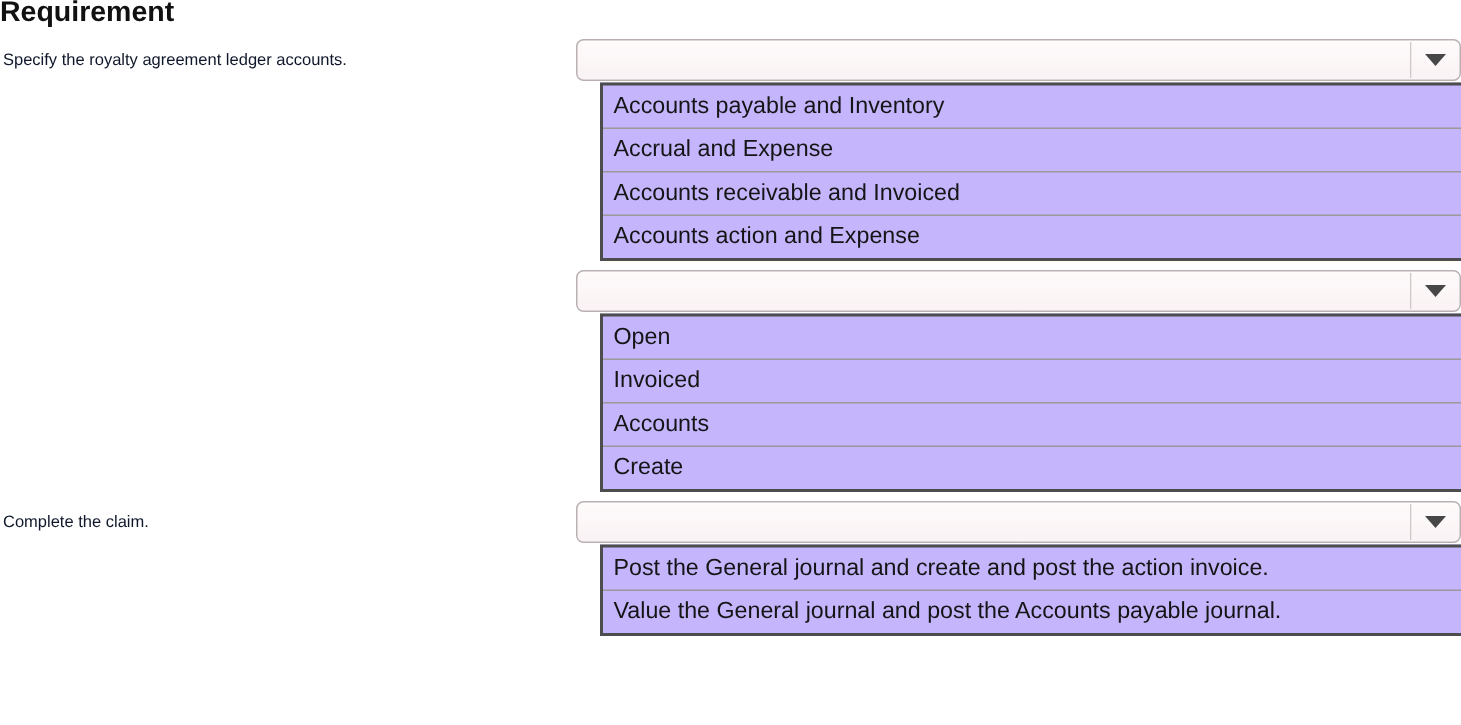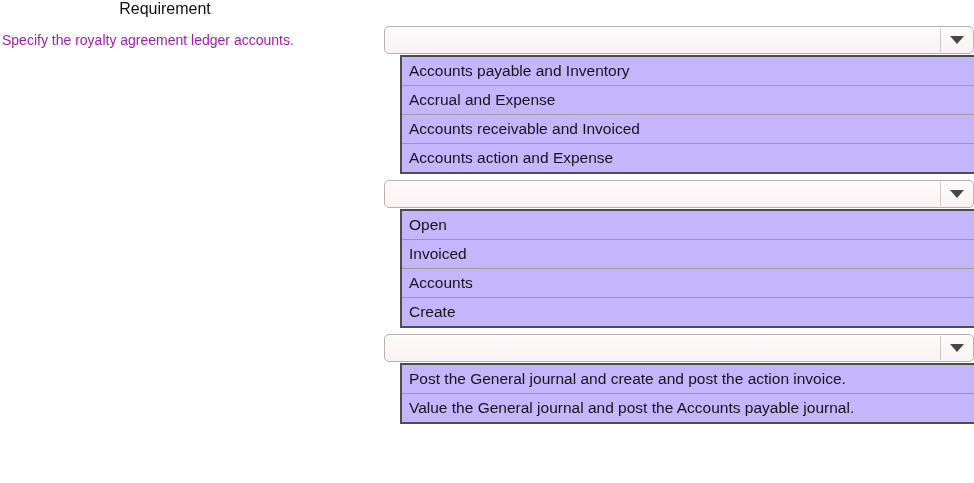--- a/index.html
+++ b/index.html
@@ -3,29 +3,29 @@
 <meta charset="utf-8">
 <style>
   html,body { margin:0; padding:0; background:#fff; }
   .stage {
     position:relative; width:974px; height:483px; background:#ffffff;
     font-family:"Liberation Sans", sans-serif; overflow:hidden;
     -webkit-font-smoothing:antialiased;
   }
   .col-header {
     position:absolute; top:0; height:18px; line-height:18px;
-    font-weight:normal; font-size:16px; color:#111; text-align:center;
+    font-weight:bold; font-size:19px; color:#111; 
     white-space:nowrap;
   }
   .hdr-req { left:0; width:330px; }
   .hdr-val { left:384px; width:550px; }
 
   .req-label {
     position:absolute; left:2px; height:28px; line-height:28px;
-    font-size:14px; color:#a21caf; white-space:nowrap;
+    font-size:11px; color:#0f172a; white-space:nowrap;
   }
 
   .dropdown {
     position:absolute; left:384px; width:590px; height:28px;
     box-sizing:border-box; border:1px solid #bab0b2; border-radius:5px;
     background:linear-gradient(180deg,#fefbfb 0%,#faf2f4 100%);
   }
   .dd-value {
     position:absolute; left:8px; top:0; right:36px; height:26px;
     line-height:26px; font-size:15.5px; color:#1a1a1a;
@@ -80,20 +80,21 @@
       <span class="caret"></span>
     </span>
   </div>
   <div class="options" style="top:209px">
     <div class="option">Open</div>
     <div class="option">Invoiced</div>
     <div class="option">Accounts</div>
     <div class="option">Create</div>
   </div>
 
+  <div class="req-label" style="top:334px">Complete the claim.</div>
   <div class="dropdown" style="top:334px">
     <span class="dd-value"></span>
     <span class="dd-btn">
       <span class="caret"></span>
     </span>
   </div>
   <div class="options" style="top:363px">
     <div class="option">Post the General journal and create and post the action invoice.</div>
     <div class="option">Value the General journal and post the Accounts payable journal.</div>
   </div>

